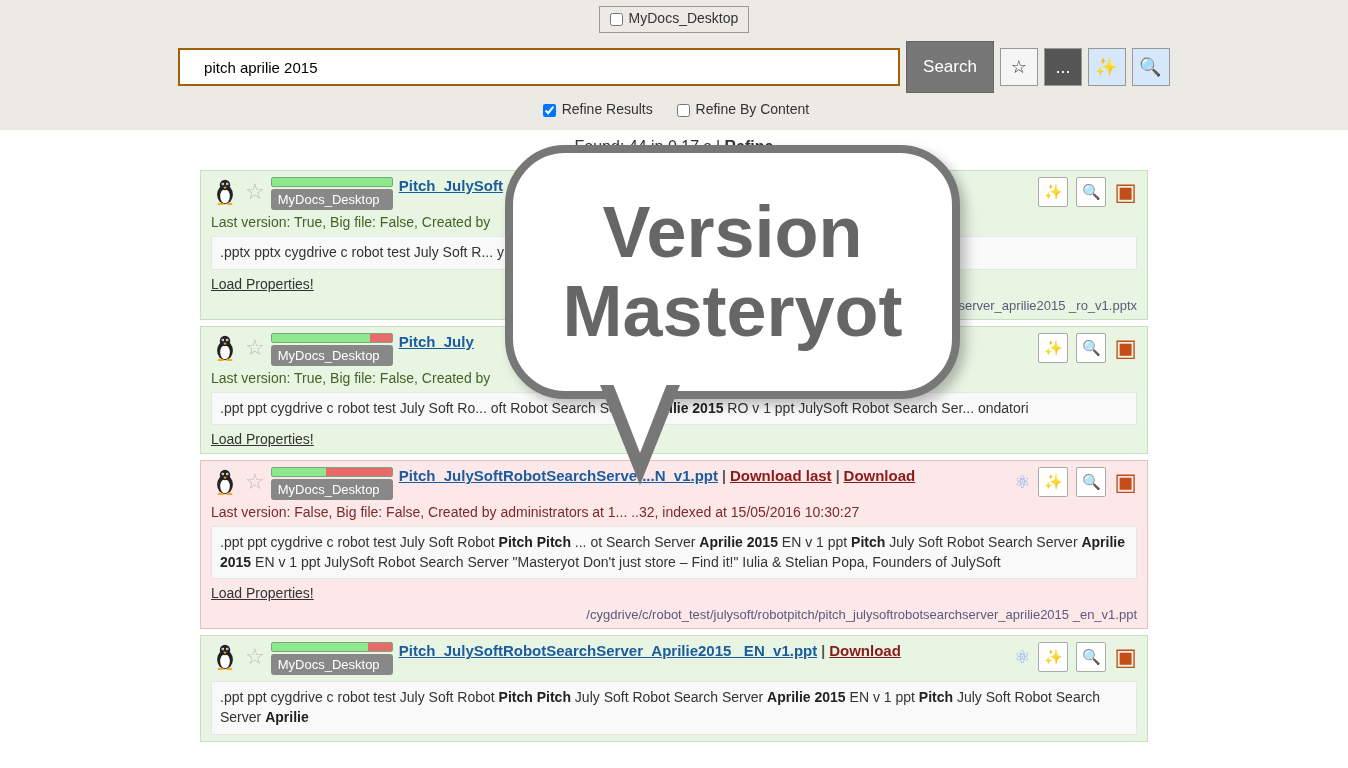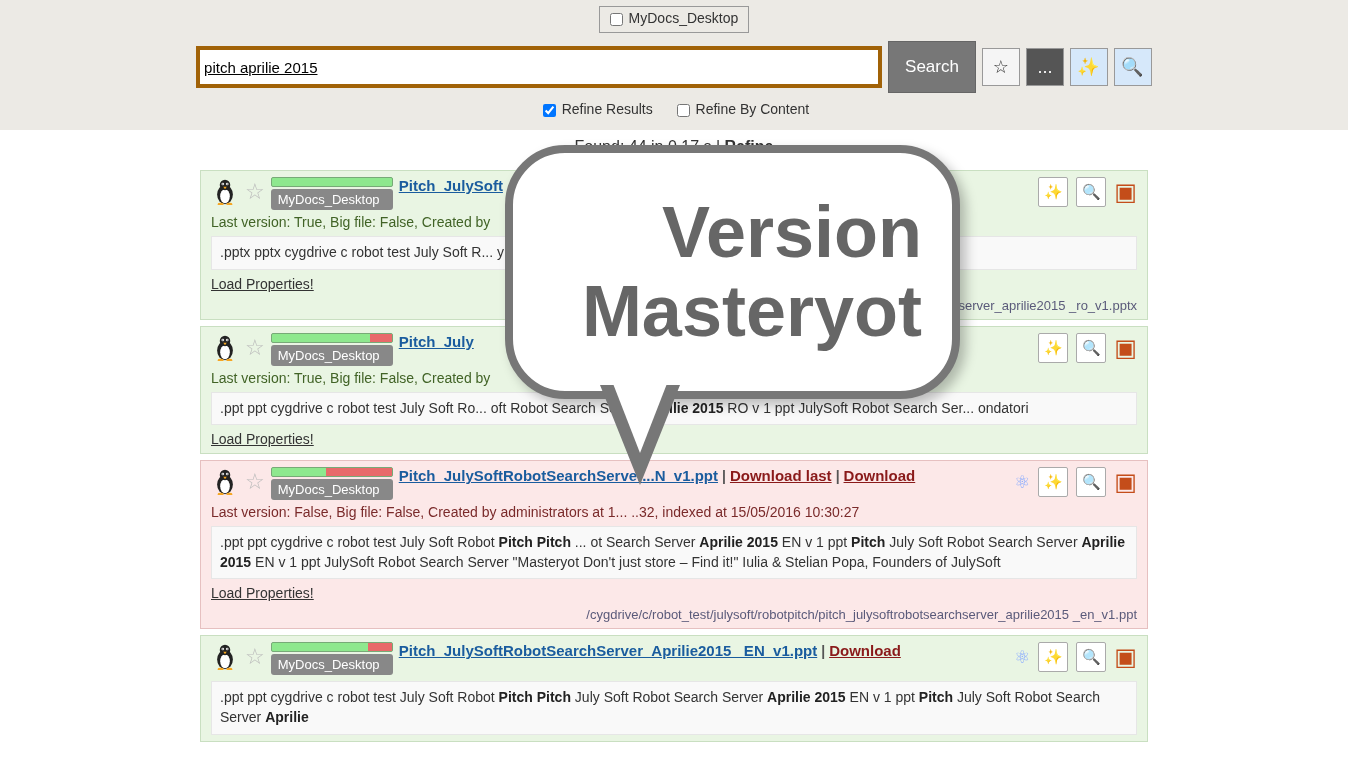--- a/index.html
+++ b/index.html
@@ -1,21 +1,21 @@
 <!DOCTYPE html>
 <html><head>
 <meta charset="utf-8">
 <style>
 body { margin:0; font-family:"Segoe UI",Arial,sans-serif; font-size:14px; background:#fff; color:#333; }
 .page { width:1348px; margin:0 auto; }
 .search-area { background:#eceae5; padding:6px 0 10px 0; text-align:center; }
 .scope-box { display:inline-block; border:1px solid #999; padding:3px 10px 3px 6px; background:#eceae5; }
 .scope-box input { vertical-align:middle; margin-right:2px; }
 .search-row { margin-top:8px; display:flex; justify-content:center; align-items:center; gap:6px; }
-.search-input { width:670px; height:30px; border:4px solid #a16207; padding:2px 4px; font-size:15px; text-align:left;text-decoration:underline; }
+.search-input { width:670px; height:30px; border:2px solid #a16207; padding:2px 24px; font-size:15px; text-align:left; }
 .search-btn { background:#777; color:#fff; border:1px solid #666; height:52px; padding:0 16px; font-size:17px; cursor:pointer; }
 .tool-btn { width:36px; height:36px; border:1px solid #999; background:#f5f5f5; display:flex; align-items:center; justify-content:center; cursor:pointer; font-size:18px; }
 .tool-btn.dark { background:#555; color:#fff; }
 .tool-btn.blue { background:#d6e8fa; }
 .refine-row { margin-top:8px; }
 .refine-row label { margin:0 8px; }
 .refine-row input { vertical-align:middle; margin-right:2px; }
 .found-bar { background:#fff; text-align:center; padding:8px 8px; font-size:16px; }
 .found-bar a { color:#333; font-weight:bold; text-decoration:underline; cursor:pointer; }
 .results { padding:0 200px; }
@@ -36,21 +36,21 @@
 .mini-btn { width:28px; height:28px; border:1px solid #aaa; border-radius:2px; display:flex; align-items:center; justify-content:center; cursor:pointer; background:#fff; font-size:15px; }
 .ppt-icon { color:#c44d1a; font-size:24px; }
 .graph-icon { color:#8af; font-size:18px; }
 .meta-line { color:#416326; font-size:14px; margin-top:4px; }
 .meta-line.pink-text { color:#7a2a2a; }
 .snippet-box { background:#f9f9f9; border:1px solid #e6e6e6; padding:6px 8px; margin-top:6px; font-size:14px; line-height:1.4; }
 .snippet-box b { font-weight:bold; color:#222;text-align:right; }
 .load-props { text-decoration:underline; cursor:pointer; margin-top:6px; display:inline-block; color:#333; font-size:14px; }
 .path-text { color:#5a5a7a; font-size:13px; text-align:right; margin-top:6px; word-break:break-all; }
 .callout { position:absolute; left:470px; top:145px; width:490px; z-index:50; pointer-events:none; }
-.callout-bubble { background:#fff; border:8px solid #777; border-radius:60px; padding:40px 30px; text-align:right; box-shadow:6px 6px 12px rgba(0,0,0,0.25);margin-left:35px; }
+.callout-bubble { background:#fff; border:8px solid #777; border-radius:60px; padding:40px 30px; text-align:center; box-shadow:6px 6px 12px rgba(0,0,0,0.25);margin-left:35px; }
 .callout-bubble .txt { font-size:72px; font-weight:600; color:#666; line-height:1.1; }
 .callout-tail { width:0; height:0; border-left:40px solid transparent; border-right:40px solid transparent; border-top:100px solid #777; margin-left:130px; margin-top:-14px; position:relative; }
 .callout-tail::after { content:''; position:absolute; top:-104px; left:-28px; width:0; height:0; border-left:28px solid transparent; border-right:28px solid transparent; border-top:72px solid #fff; }
 </style>
 </head>
 <body>
 <div class="page">
 
 <div class="search-area">
   <div class="scope-box">

